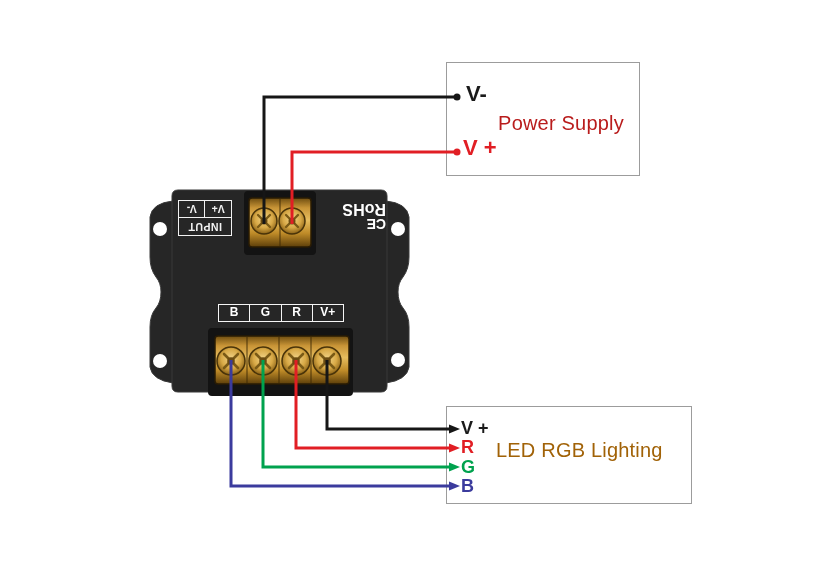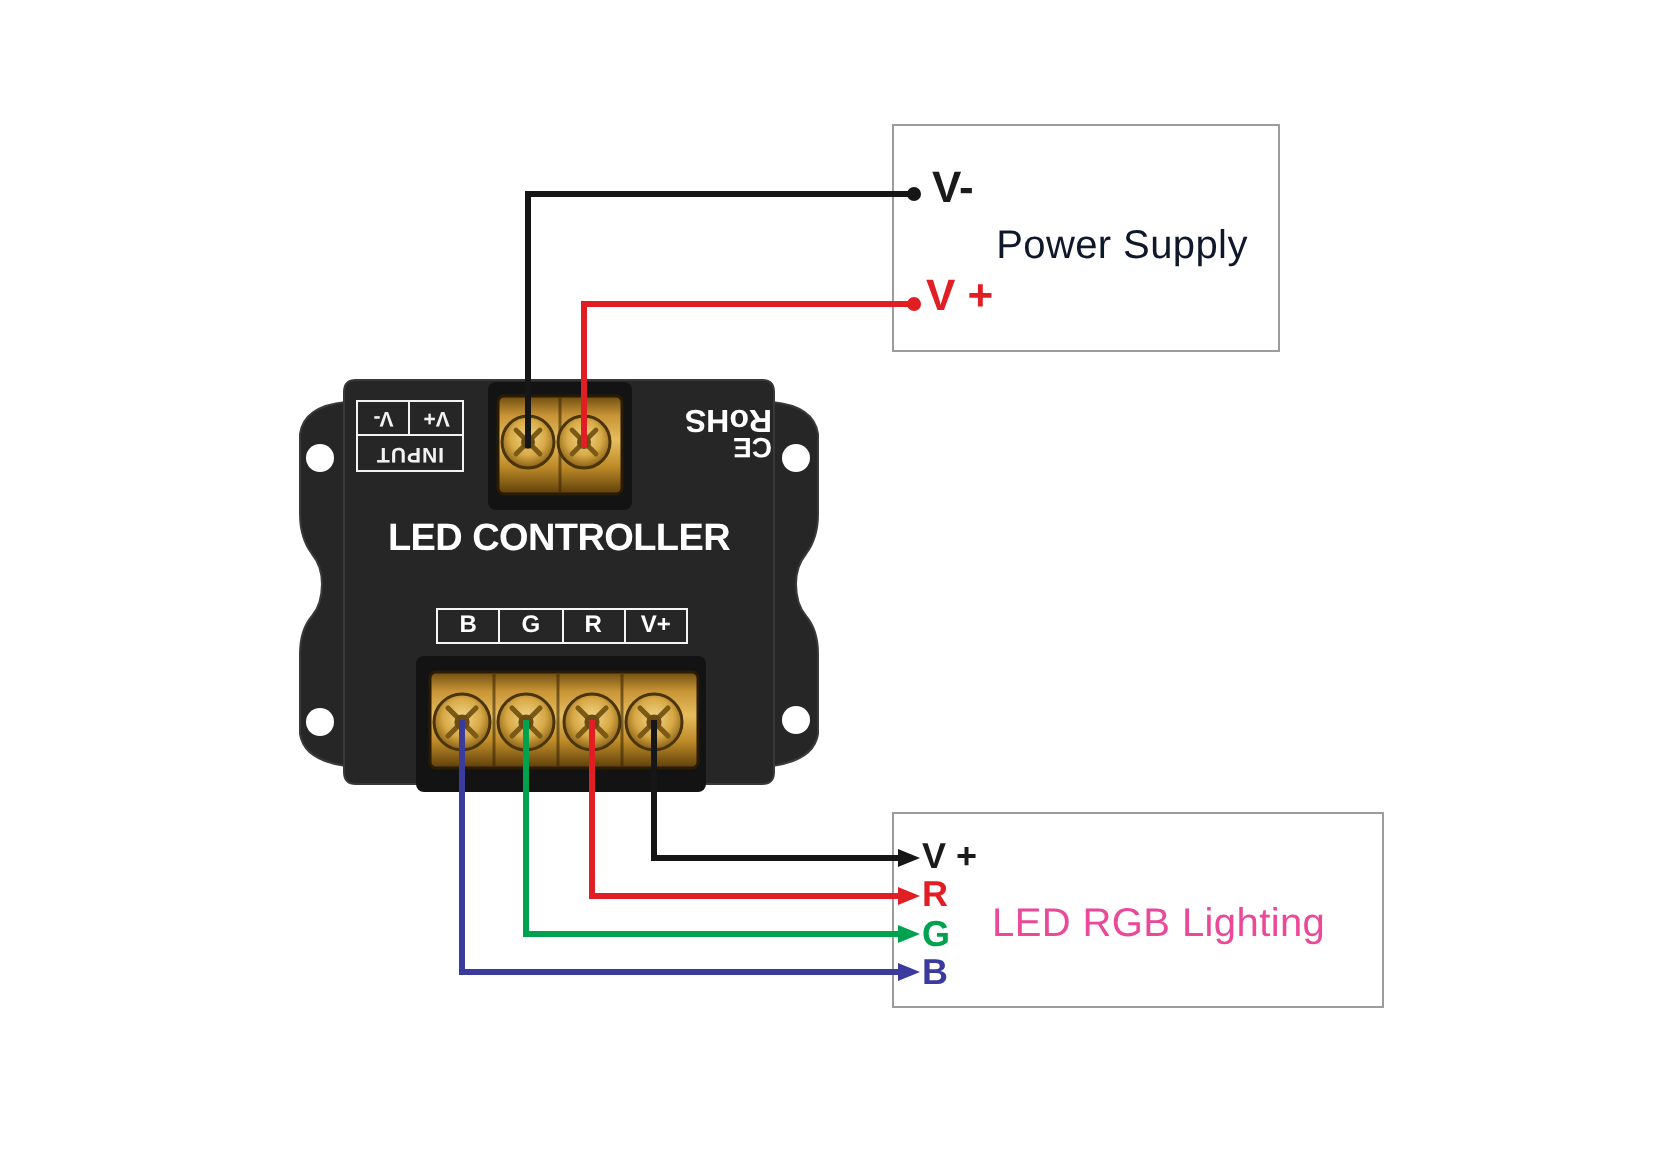--- a/index.html
+++ b/index.html
@@ -119,21 +119,20 @@
     <g>
       <circle cx="457" cy="97" r="3.5" fill="#161616"></circle>
       <circle cx="457" cy="152" r="3.5" fill="#e11e24"></circle>
       <path d="M449,424.5 L460,429 L449,433.5 Z" fill="#161616"></path>
       <path d="M449,443.5 L460,448 L449,452.5 Z" fill="#e11e24"></path>
       <path d="M449,462.5 L460,467 L449,471.5 Z" fill="#00a24e"></path>
       <path d="M449,481.5 L460,486 L449,490.5 Z" fill="#3b3b9d"></path>
     </g>
   </svg>
 
-  <div class="dev-txt dev-title" style="left:172px;top:259px;">LED CONTROLLER</div>
 
   <div class="dev-txt inp-label" style="left:178px;top:200px;">
     <div class="inp-caption">INPUT</div>
     <div class="inp-cells">
       <span class="inp-cell">V+</span>
       <span class="inp-cell">V-</span>
     </div>
   </div>
 
   <div class="dev-txt cert" style="left:310px;top:195px;width:76px;height:40px;">
@@ -143,21 +142,21 @@
 
   <div class="out-strip" style="left:218px;top:304px;">
     <span class="out-cell">B</span>
     <span class="out-cell">G</span>
     <span class="out-cell">R</span>
     <span class="out-cell">V+</span>
   </div>
 
   <div class="lbl term-lbl" style="left: 466px; top: 82px; font-size: 22px; line-height: 24px; color: rgb(26, 26, 26);">V-</div>
   <div class="lbl term-lbl" style="left: 463px; top: 136px; font-size: 22px; line-height: 24px; color: rgb(225, 30, 36);">V +</div>
-  <div class="lbl box-title" style="left: 486px; top: 111px; width: 150px; line-height: 25px; color: #0f172a;">Power Supply</div>
+  <div class="lbl box-title" style="left: 486px; top: 111px; width: 150px; line-height: 25px; color: #b91c1c;">Power Supply</div>
 
   <div class="lbl term-lbl" style="left: 461px; top: 417px; font-size: 18px; line-height: 22px; color: rgb(26, 26, 26);">V +</div>
   <div class="lbl term-lbl" style="left: 461px; top: 436px; font-size: 18px; line-height: 22px; color: rgb(225, 30, 36);">R</div>
   <div class="lbl term-lbl" style="left: 461px; top: 456px; font-size: 18px; line-height: 22px; color: rgb(0, 162, 78);">G</div>
   <div class="lbl term-lbl" style="left: 461px; top: 475px; font-size: 18px; line-height: 22px; color: rgb(59, 59, 157);">B</div>
-  <div class="lbl box-title" style="left: 496px; top: 450px; width: 160px; line-height: 25px; color: #ec4899;">LED RGB Lighting</div>
+  <div class="lbl box-title" style="left: 496px; top: 438px; width: 160px; line-height: 25px; color: #a16207;">LED RGB Lighting</div>
 
 </div>
 
 </body></html>

